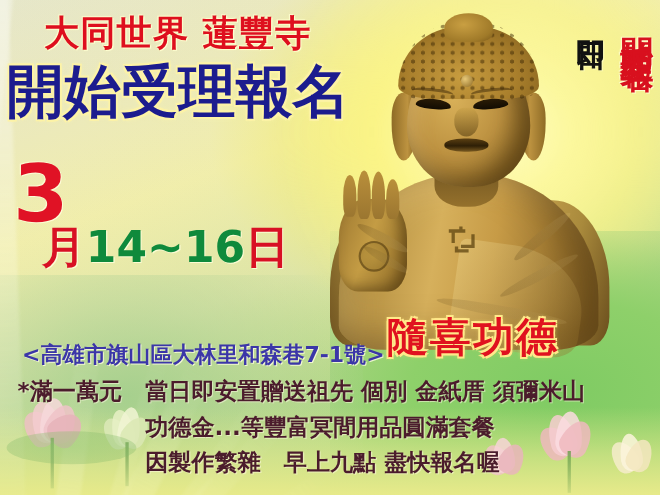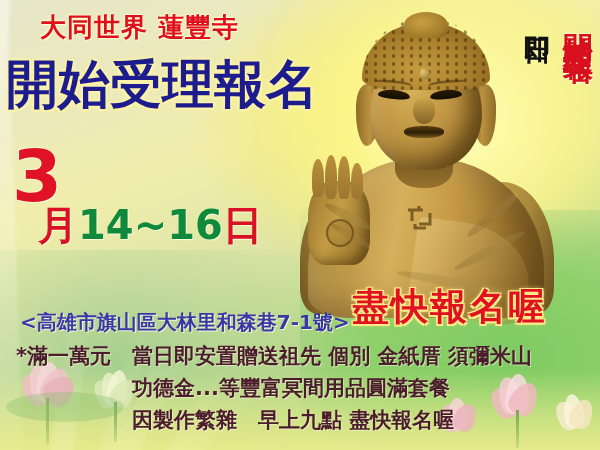--- a/index.html
+++ b/index.html
@@ -230,21 +230,21 @@
     position: absolute;
     background: radial-gradient(ellipse at 50% 45%, rgba(150,200,120,.55), rgba(120,175,95,.25));
     border-radius: 50%;
   }
 
   
   .txt { position: absolute; white-space: nowrap; line-height: 1; }
 
   #line-temple {
     left: 40px; top: 14px;
-    font-size: 26px; font-weight: bold;
+    font-size: 32px; font-weight: bold;
     color: #de0f1e;
     letter-spacing: 1px;
     text-shadow: 1px 1px 0 rgba(255,255,210,.9), -1px -1px 0 rgba(255,255,210,.8), 0 0 3px rgba(255,255,190,.8);
   }
   #line-title {
     left: 6px; top: 58px;
     font-size: 52px; font-weight: bold;
     color: #1c1c8e;
     letter-spacing: 0px;
     text-shadow:
@@ -438,21 +438,21 @@
 
   <div class="txt" id="big-3">3</div>
 
   <div class="txt" id="date-row">
     <span class="m">月</span><span class="dd">14~16</span><span class="d">日</span>
   </div>
 
 
   <div class="txt" id="addr-row">&lt;高雄市旗山區大林里和森巷7-1號&gt;</div>
 
-  <div class="txt" id="merit">盡快報名喔</div>
+  <div class="txt" id="merit">隨喜功德</div>
 
   <div class="vcol" id="v-register">開始受理報名</div>
 
   <div class="vcol" id="v-today">即日</div>
 
   <div class="txt fineline" id="fine1">*滿一萬元　當日即安置贈送祖先 個別 金紙厝 須彌米山</div>
   <div class="txt fineline" id="fine2">功德金...等豐富冥間用品圓滿套餐</div>
   <div class="txt fineline" id="fine3">因製作繁雜　早上九點 盡快報名喔</div>
 
 </div>

